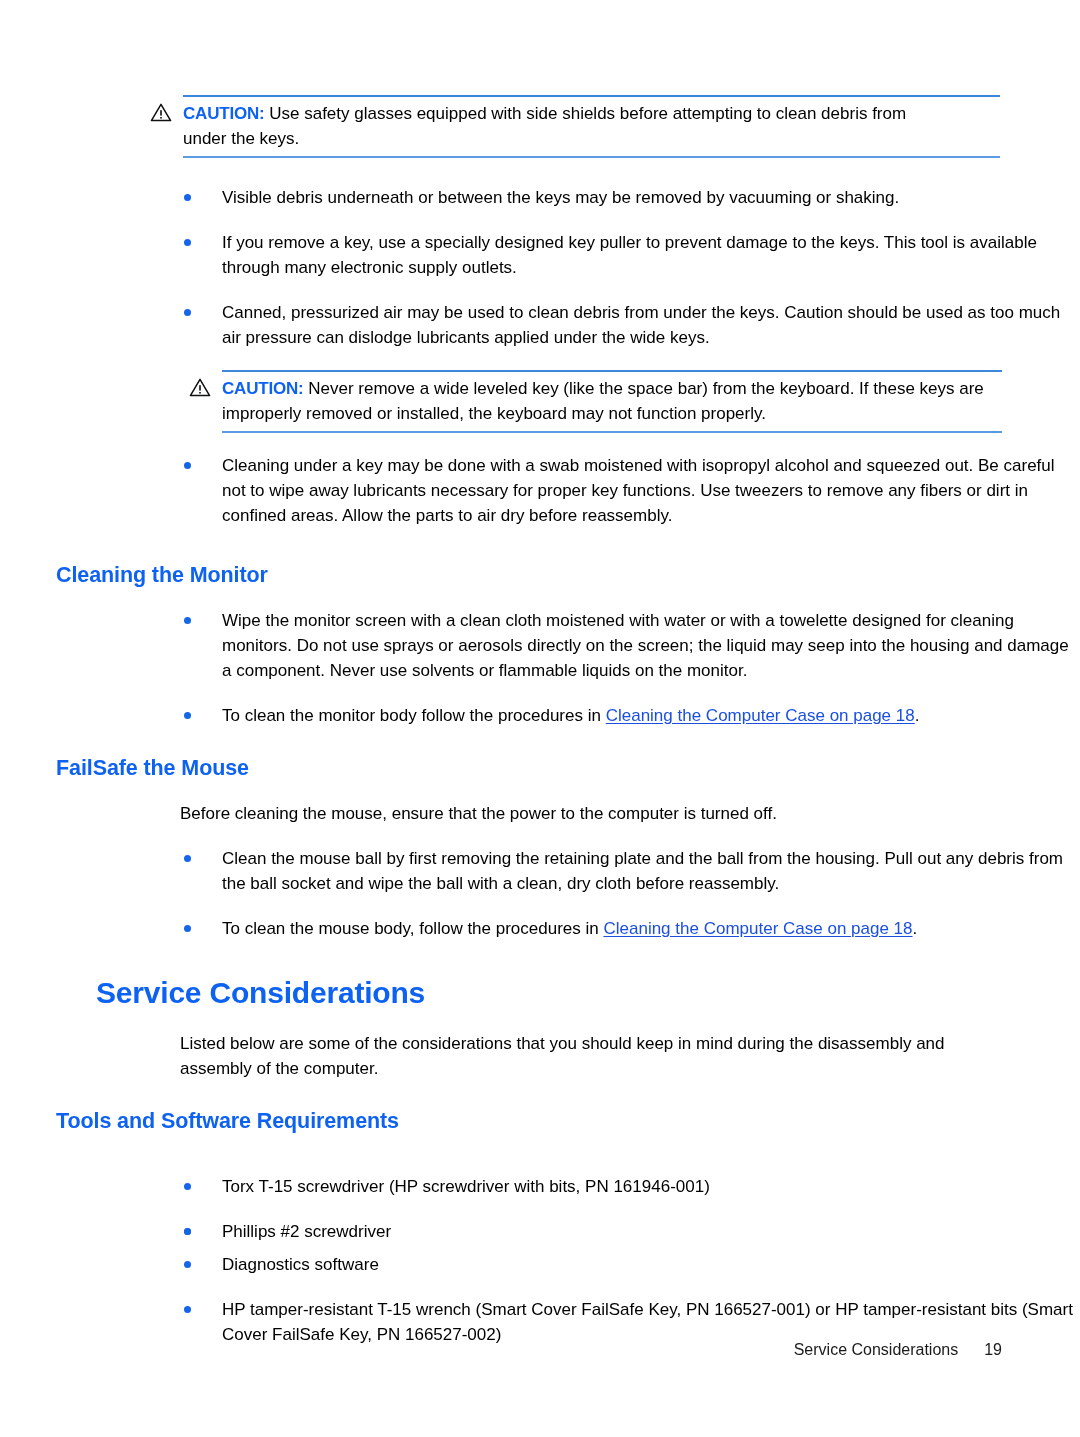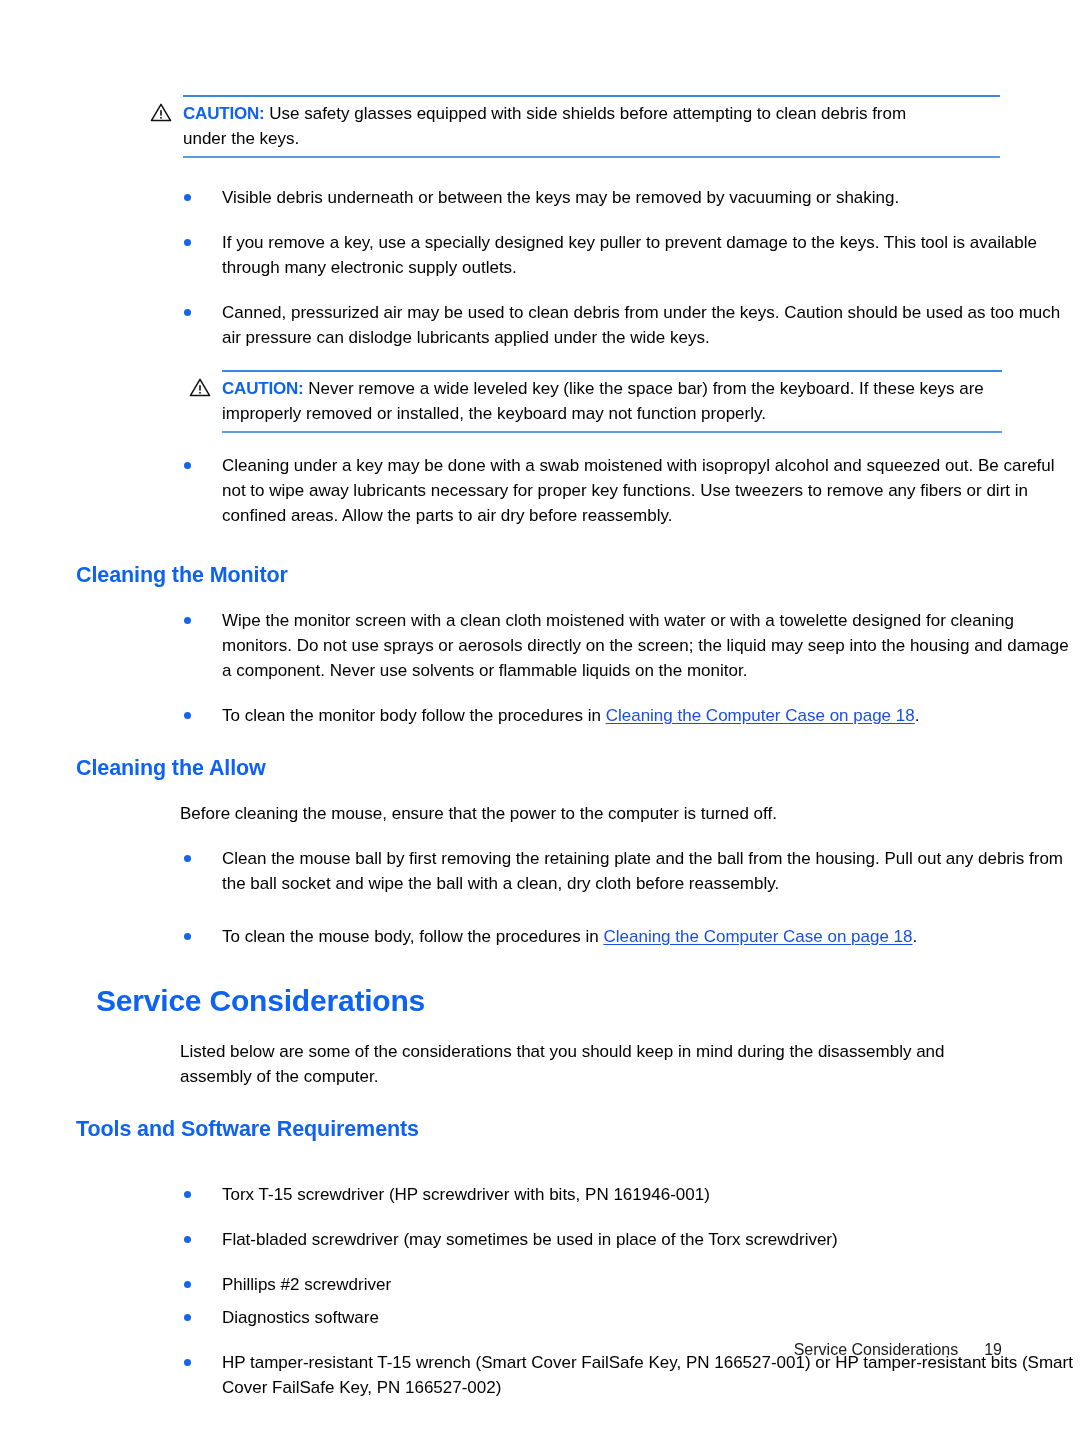--- a/index.html
+++ b/index.html
@@ -42,21 +42,21 @@
     margin: 0;
     padding-left: 96px;
   }
   .h2 {
     color: #0d62f2;
     font-weight: bold;
     font-size: 21.5px;
     line-height: 26px;
     letter-spacing: -0.1px;
     margin: 0;
-    padding-left: 76px;
+    padding-left: 56px;
   }
 
   .para {
     font-size: 17px;
     line-height: 25px;
     margin: 0;
     padding-left: 180px;
     padding-right: 92px;
     text-align: left;
   }
@@ -231,34 +231,34 @@
         <span>Wipe the monitor screen with a clean cloth moistened with water or with a towelette designed for cleaning monitors. Do not use sprays or aerosols directly on the screen; the liquid may seep into the housing and damage a component. Never use solvents or flammable liquids on the monitor.</span>
       </li>
       <li style="margin-top:20px">
         <span class="dot"></span>
         <span>To clean the monitor body follow the procedures in </span><a class="xref" href="#">Cleaning the Computer Case on page 18</a><span>.</span>
       </li>
     </ul>
 
     <div class="gap-lg"></div>
 
-    <h2 class="h2">Cleaning the Allow</h2>
+    <h2 class="h2">FailSafe the Mouse</h2>
 
     <div class="gap-md"></div>
 
     <p class="para">Before cleaning the mouse, ensure that the power to the computer is turned off.</p>
 
     <div class="gap-md"></div>
 
     <ul class="blist">
       <li>
         <span class="dot"></span>
         <span>Clean the mouse ball by first removing the retaining plate and the ball from the housing. Pull out any debris from the ball socket and wipe the ball with a clean, dry cloth before reassembly.</span>
       </li>
-      <li style="margin-top:28px">
+      <li style="margin-top:20px">
         <span class="dot"></span>
         <span>To clean the mouse body, follow the procedures in </span><a class="xref" href="#">Cleaning the Computer Case on page 18</a><span>.</span>
       </li>
     </ul>
 
     <div class="gap-xl"></div>
 
     <h1 class="h1">Service Considerations</h1>
 
     <div class="gap-md"></div>
@@ -274,21 +274,20 @@
 
     <div class="gap-md"></div>
 
     <ul class="blist deep">
       <li>
         <span class="dot"></span>
         <span>Torx T-15 screwdriver (HP screwdriver with bits, PN 161946-001)</span>
       </li>
       <li style="margin-top:20px">
         <span class="dot"></span>
-        <span>Flat-bladed screwdriver (may sometimes be used in place of the Torx screwdriver)</span>
       </li>
       <li style="margin-top:20px">
         <span class="dot"></span>
         <span>Phillips #2 screwdriver</span>
       </li>
       <li style="margin-top:8px">
         <span class="dot"></span>
         <span>Diagnostics software</span>
       </li>
       <li style="margin-top:20px">

